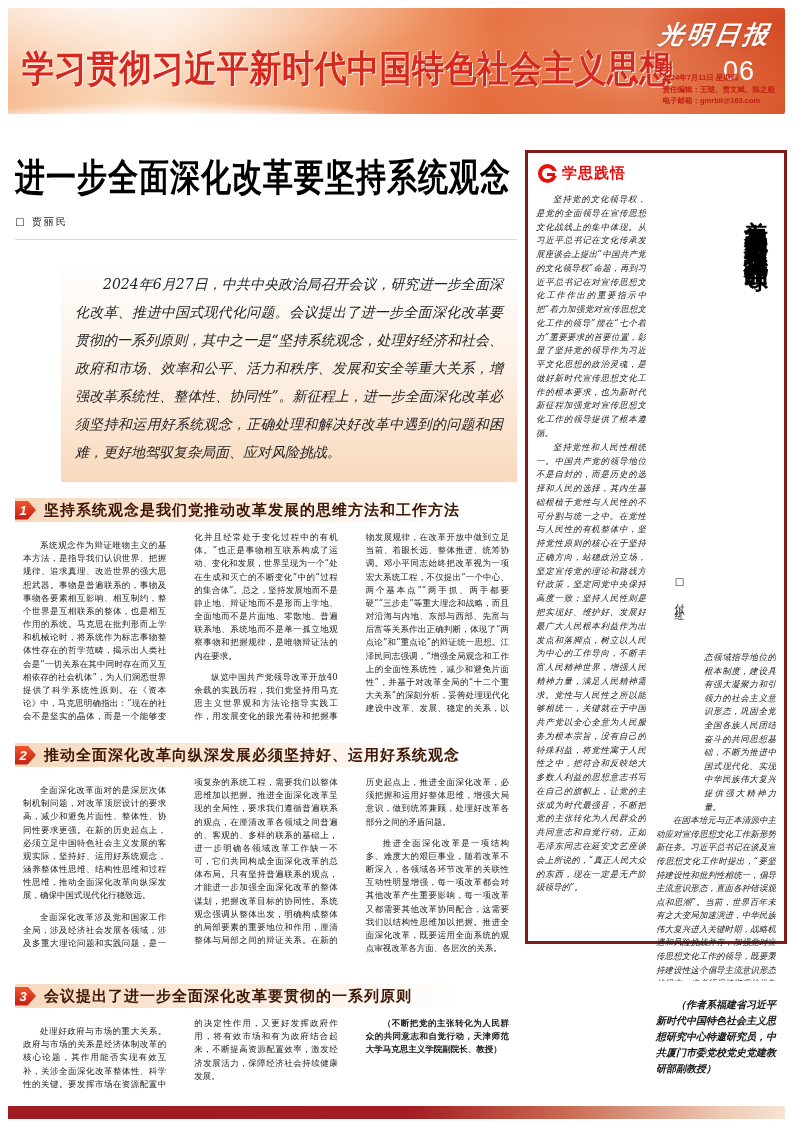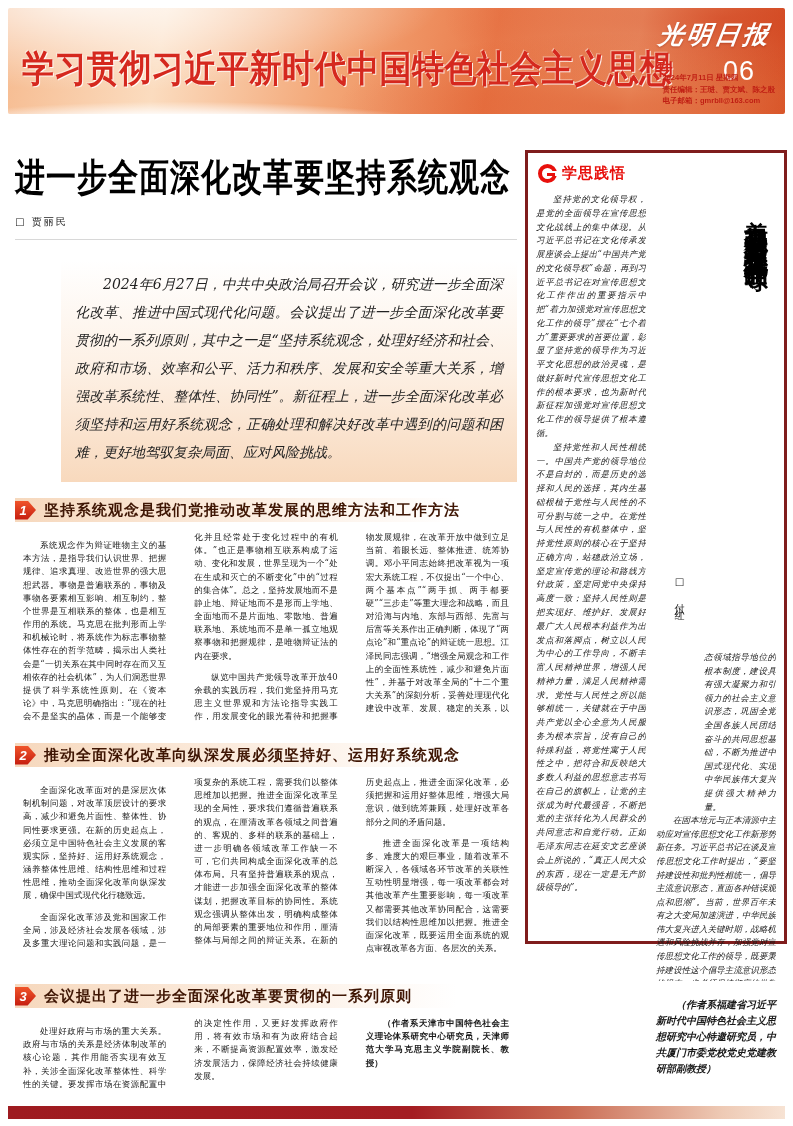--- a/index.html
+++ b/index.html
@@ -124,21 +124,21 @@
       <p>全面深化改革涉及党和国家工作全局，涉及经济社会发展各领域，涉及多重大理论问题和实践问题，是一项复杂的系统工程，需要我们以整体思维加以把握。推进全面深化改革呈现的全局性，要求我们遵循普遍联系的观点，在厘清改革各领域之间普遍的、客观的、多样的联系的基础上，进一步明确各领域改革工作缺一不可，它们共同构成全面深化改革的总体布局。只有坚持普遍联系的观点，才能进一步加强全面深化改革的整体谋划，把握改革目标的协同性。系统观念强调从整体出发，明确构成整体的局部要素的重要地位和作用，厘清整体与局部之间的辩证关系。在新的历史起点上，推进全面深化改革，必须把握和运用好整体思维，增强大局意识，做到统筹兼顾，处理好改革各部分之间的矛盾问题。</p>
       <p>推进全面深化改革是一项结构多、难度大的艰巨事业，随着改革不断深入，各领域各环节改革的关联性互动性明显增强，每一项改革都会对其他改革产生重要影响，每一项改革又都需要其他改革协同配合，这需要我们以结构性思维加以把握。推进全面深化改革，既要运用全面系统的观点审视改革各方面、各层次的关系。</p>
     </div>
 
     <div class="sec-head">
       <span class="sec-badge">3</span>
       <span class="sec-title">会议提出了进一步全面深化改革要贯彻的一系列原则</span>
     </div>
     <div class="sec-body h-s3">
       <p>处理好政府与市场的重大关系。政府与市场的关系是经济体制改革的核心论题，其作用能否实现有效互补，关涉全面深化改革整体性、科学性的关键。要发挥市场在资源配置中的决定性作用，又更好发挥政府作用，将有效市场和有为政府结合起来，不断提高资源配置效率，激发经济发展活力，保障经济社会持续健康发展。</p>
-      <p class="author-note">（作者系天津市中国特色社会主义理论体系研究中心研究员，天津师范大学马克思主义学院副院长、教授）</p>
+      <p class="author-note">（不断把党的主张转化为人民群众的共同意志和自觉行动，天津师范大学马克思主义学院副院长、教授）</p>
     </div>
   </div>
 
   <div class="redbox">
     <div class="redbox-head">
       <span class="g-icon"></span>
       <span class="badge-label">学思践悟</span>
     </div>
     <div class="redbox-content">
       <div class="red-left">

